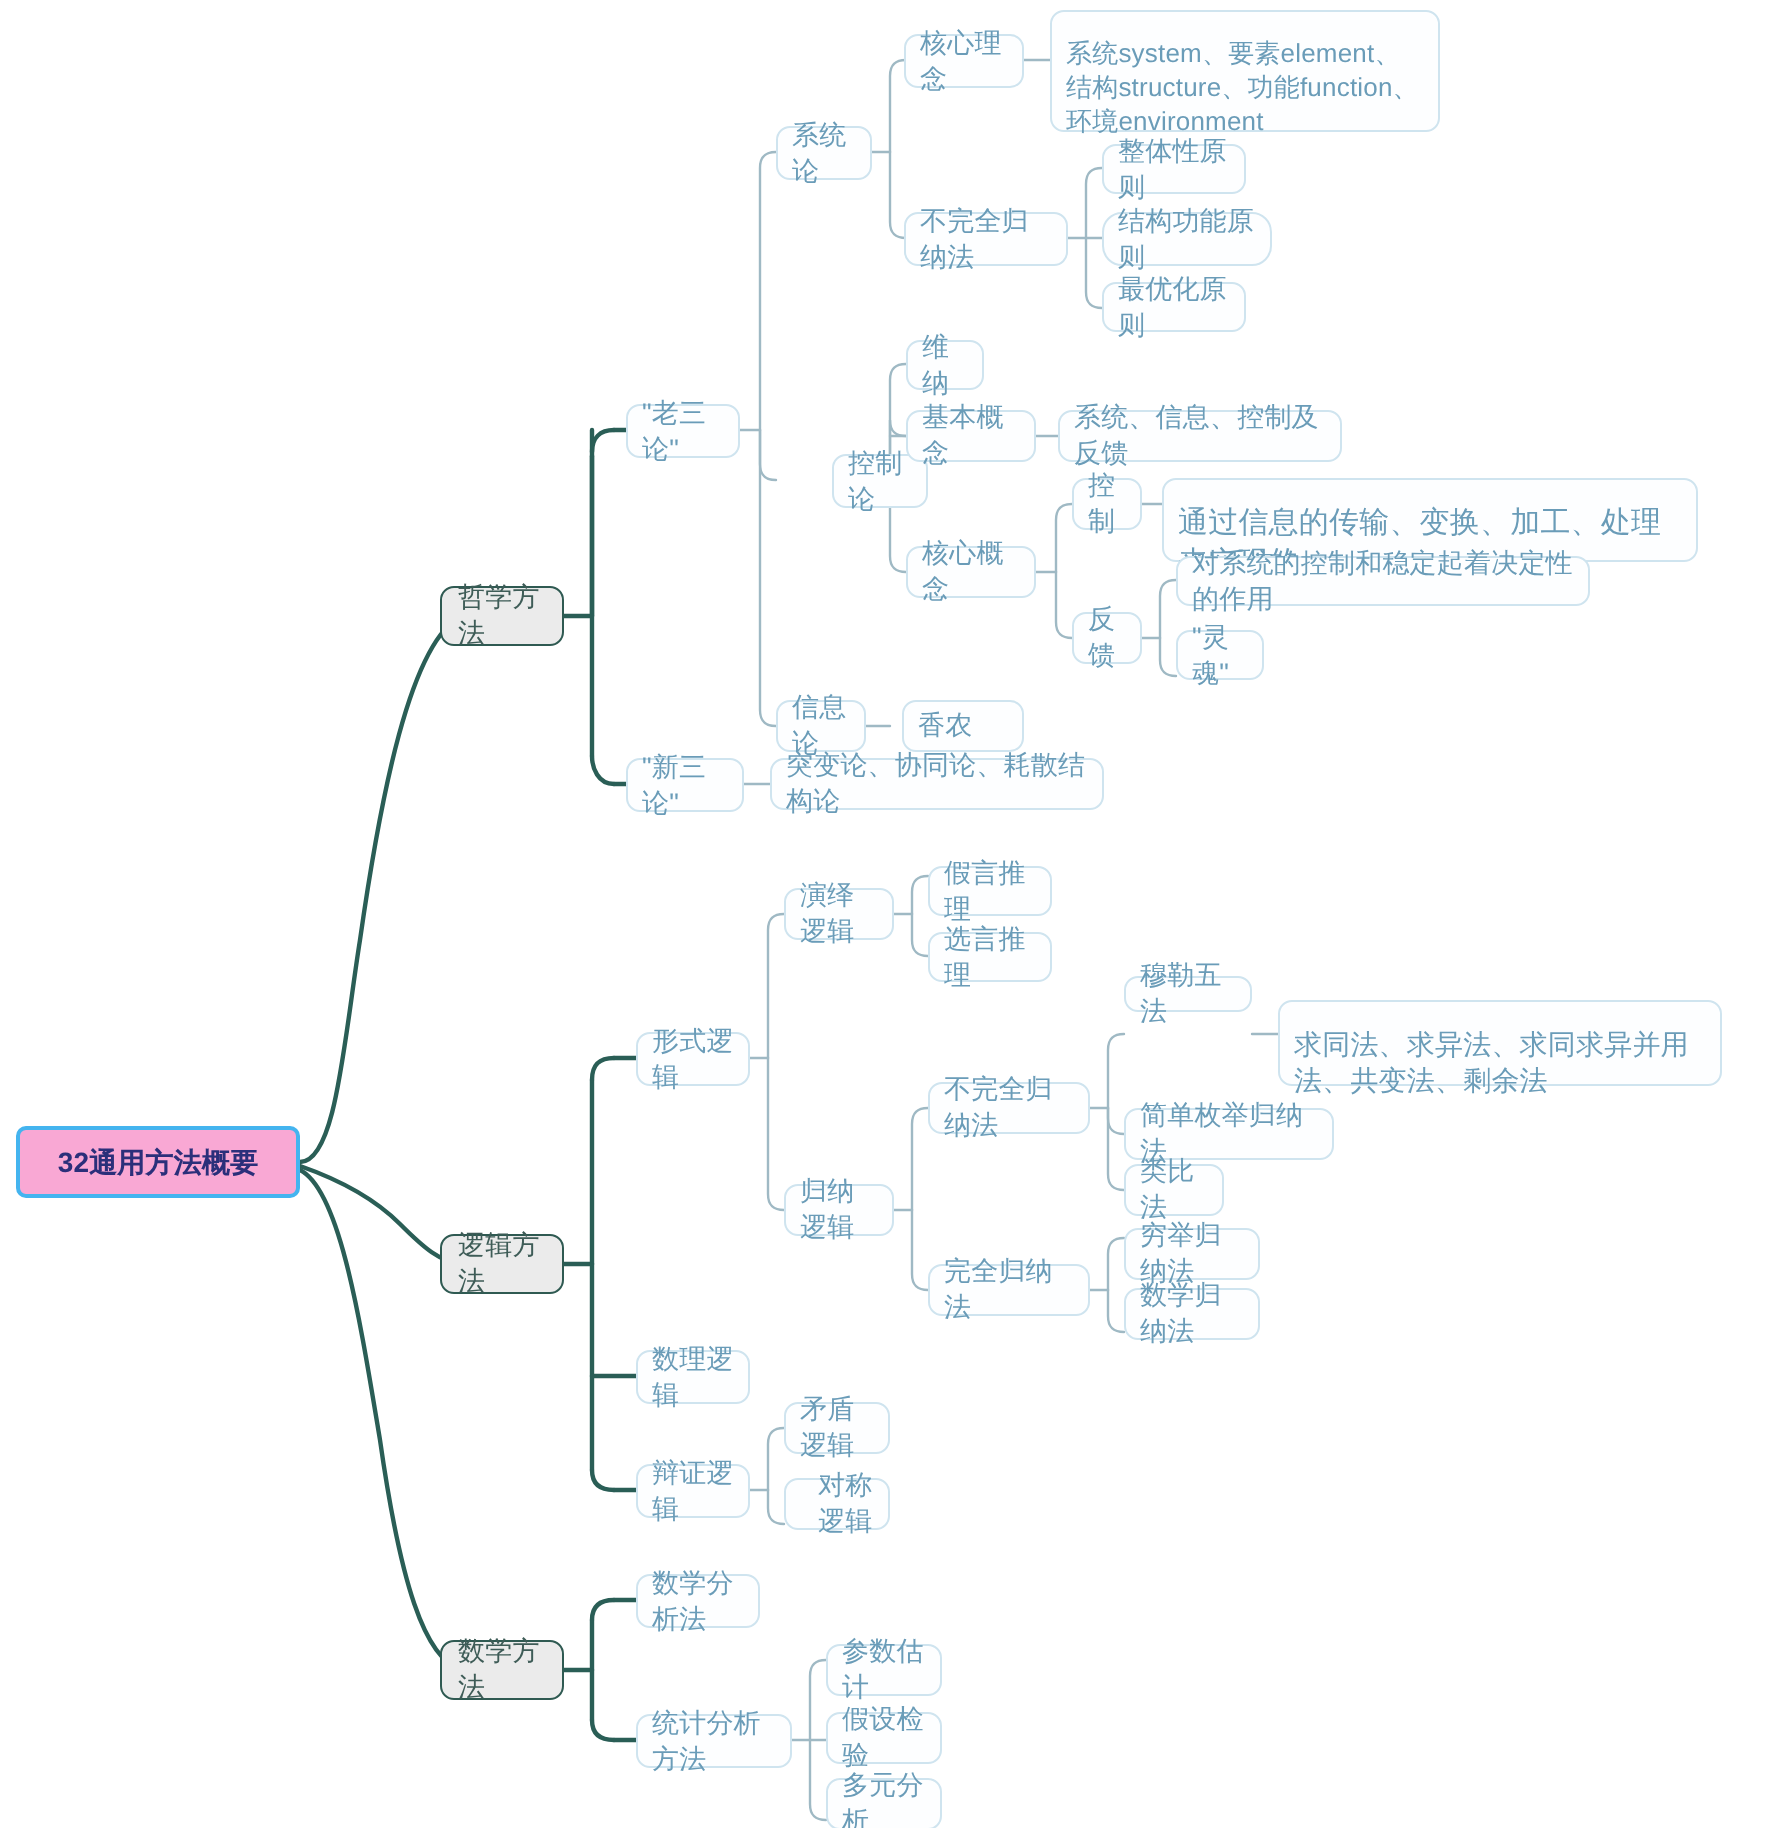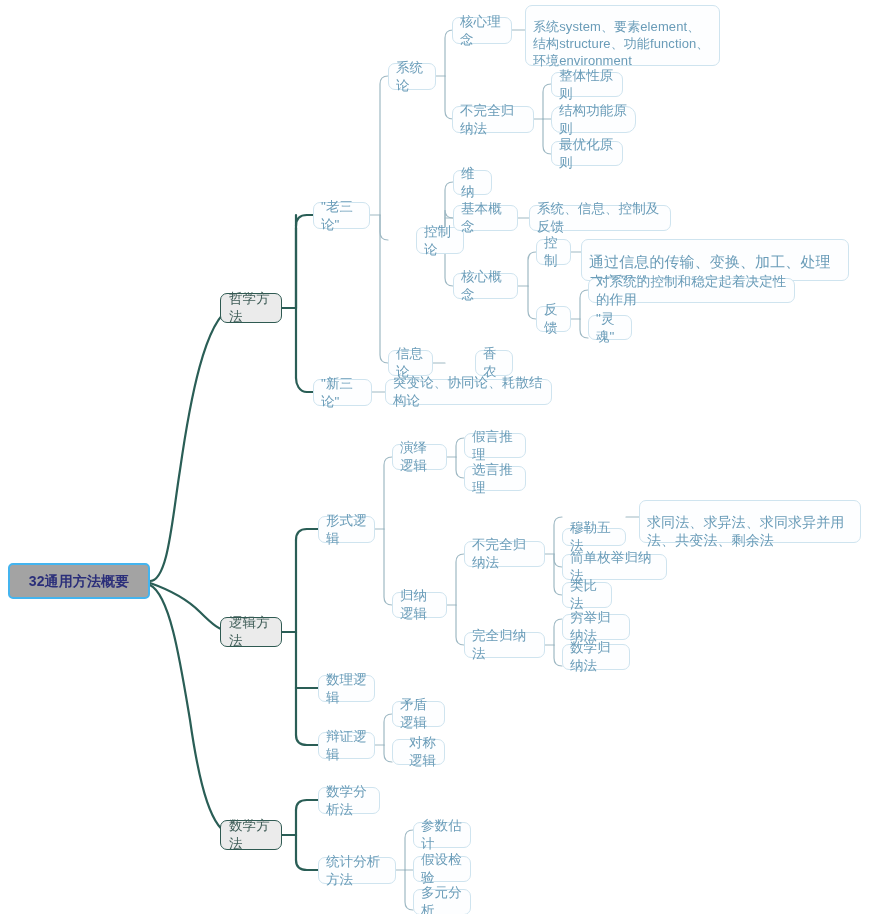--- a/index.html
+++ b/index.html
@@ -32,21 +32,21 @@
     display: flex;
     align-items: center;
     border-radius: 7px;
     white-space: pre-wrap;
     line-height: 1.32;
     letter-spacing: 0.1px;
   }
   
   .node.root {
     border: 2px solid #44b4ef;
-    background: #a3a3a3;
+    background: #f9a8d4;
     color: #2b2f7a;
     font-weight: bold;
     font-size: 14px;
     justify-content: center;
     border-radius: 5px;
     padding: 0 8px;
   }
   
   .node.main {
     border: 1.3px solid #2f5a52;
@@ -278,21 +278,21 @@
   </div>
 
   <div class="node leaf" style="left:588px; top:315px; width:44px; height:25px;">
     <span>"灵魂"</span>
   </div>
 
   <div class="node leaf" style="left:388px; top:350px; width:45px; height:26px;">
     <span>信息论</span>
   </div>
 
-  <div class="node leaf" style="left:451px; top:350px; width:38px; height:26px;margin-left:24px;">
+  <div class="node leaf" style="left:451px; top:350px; width:61px; height:26px;">
     <span>香农</span>
   </div>
 
   <div class="node leaf" style="left:385px; top:379px; width:167px; height:26px;">
     <span>突变论、协同论、耗散结构论</span>
   </div>
 
   <div class="node leaf" style="left:318px; top:516px; width:57px; height:27px;">
     <span>形式逻辑</span>
   </div>
@@ -318,21 +318,21 @@
   </div>
 
   <div class="node leaf" style="left:392px; top:592px; width:55px; height:26px;">
     <span>归纳逻辑</span>
   </div>
 
   <div class="node leaf" style="left:464px; top:541px; width:81px; height:26px;">
     <span>不完全归纳法</span>
   </div>
 
-  <div class="node leaf" style="left:562px; top:528px; width:64px; height:18px;">
+  <div class="node leaf" style="left:562px; top:488px; width:64px; height:18px;">
     <span>穆勒五法</span>
   </div>
 
   <div class="node leaf multiline" style="left:639px; top:500px; width:222px; height:43px; font-size:14px;">
     <span>求同法、求异法、求同求异并用法、共变法、剩余法</span>
   </div>
 
   <div class="node leaf" style="left:562px; top:554px; width:105px; height:26px;">
     <span>简单枚举归纳法</span>
   </div>

